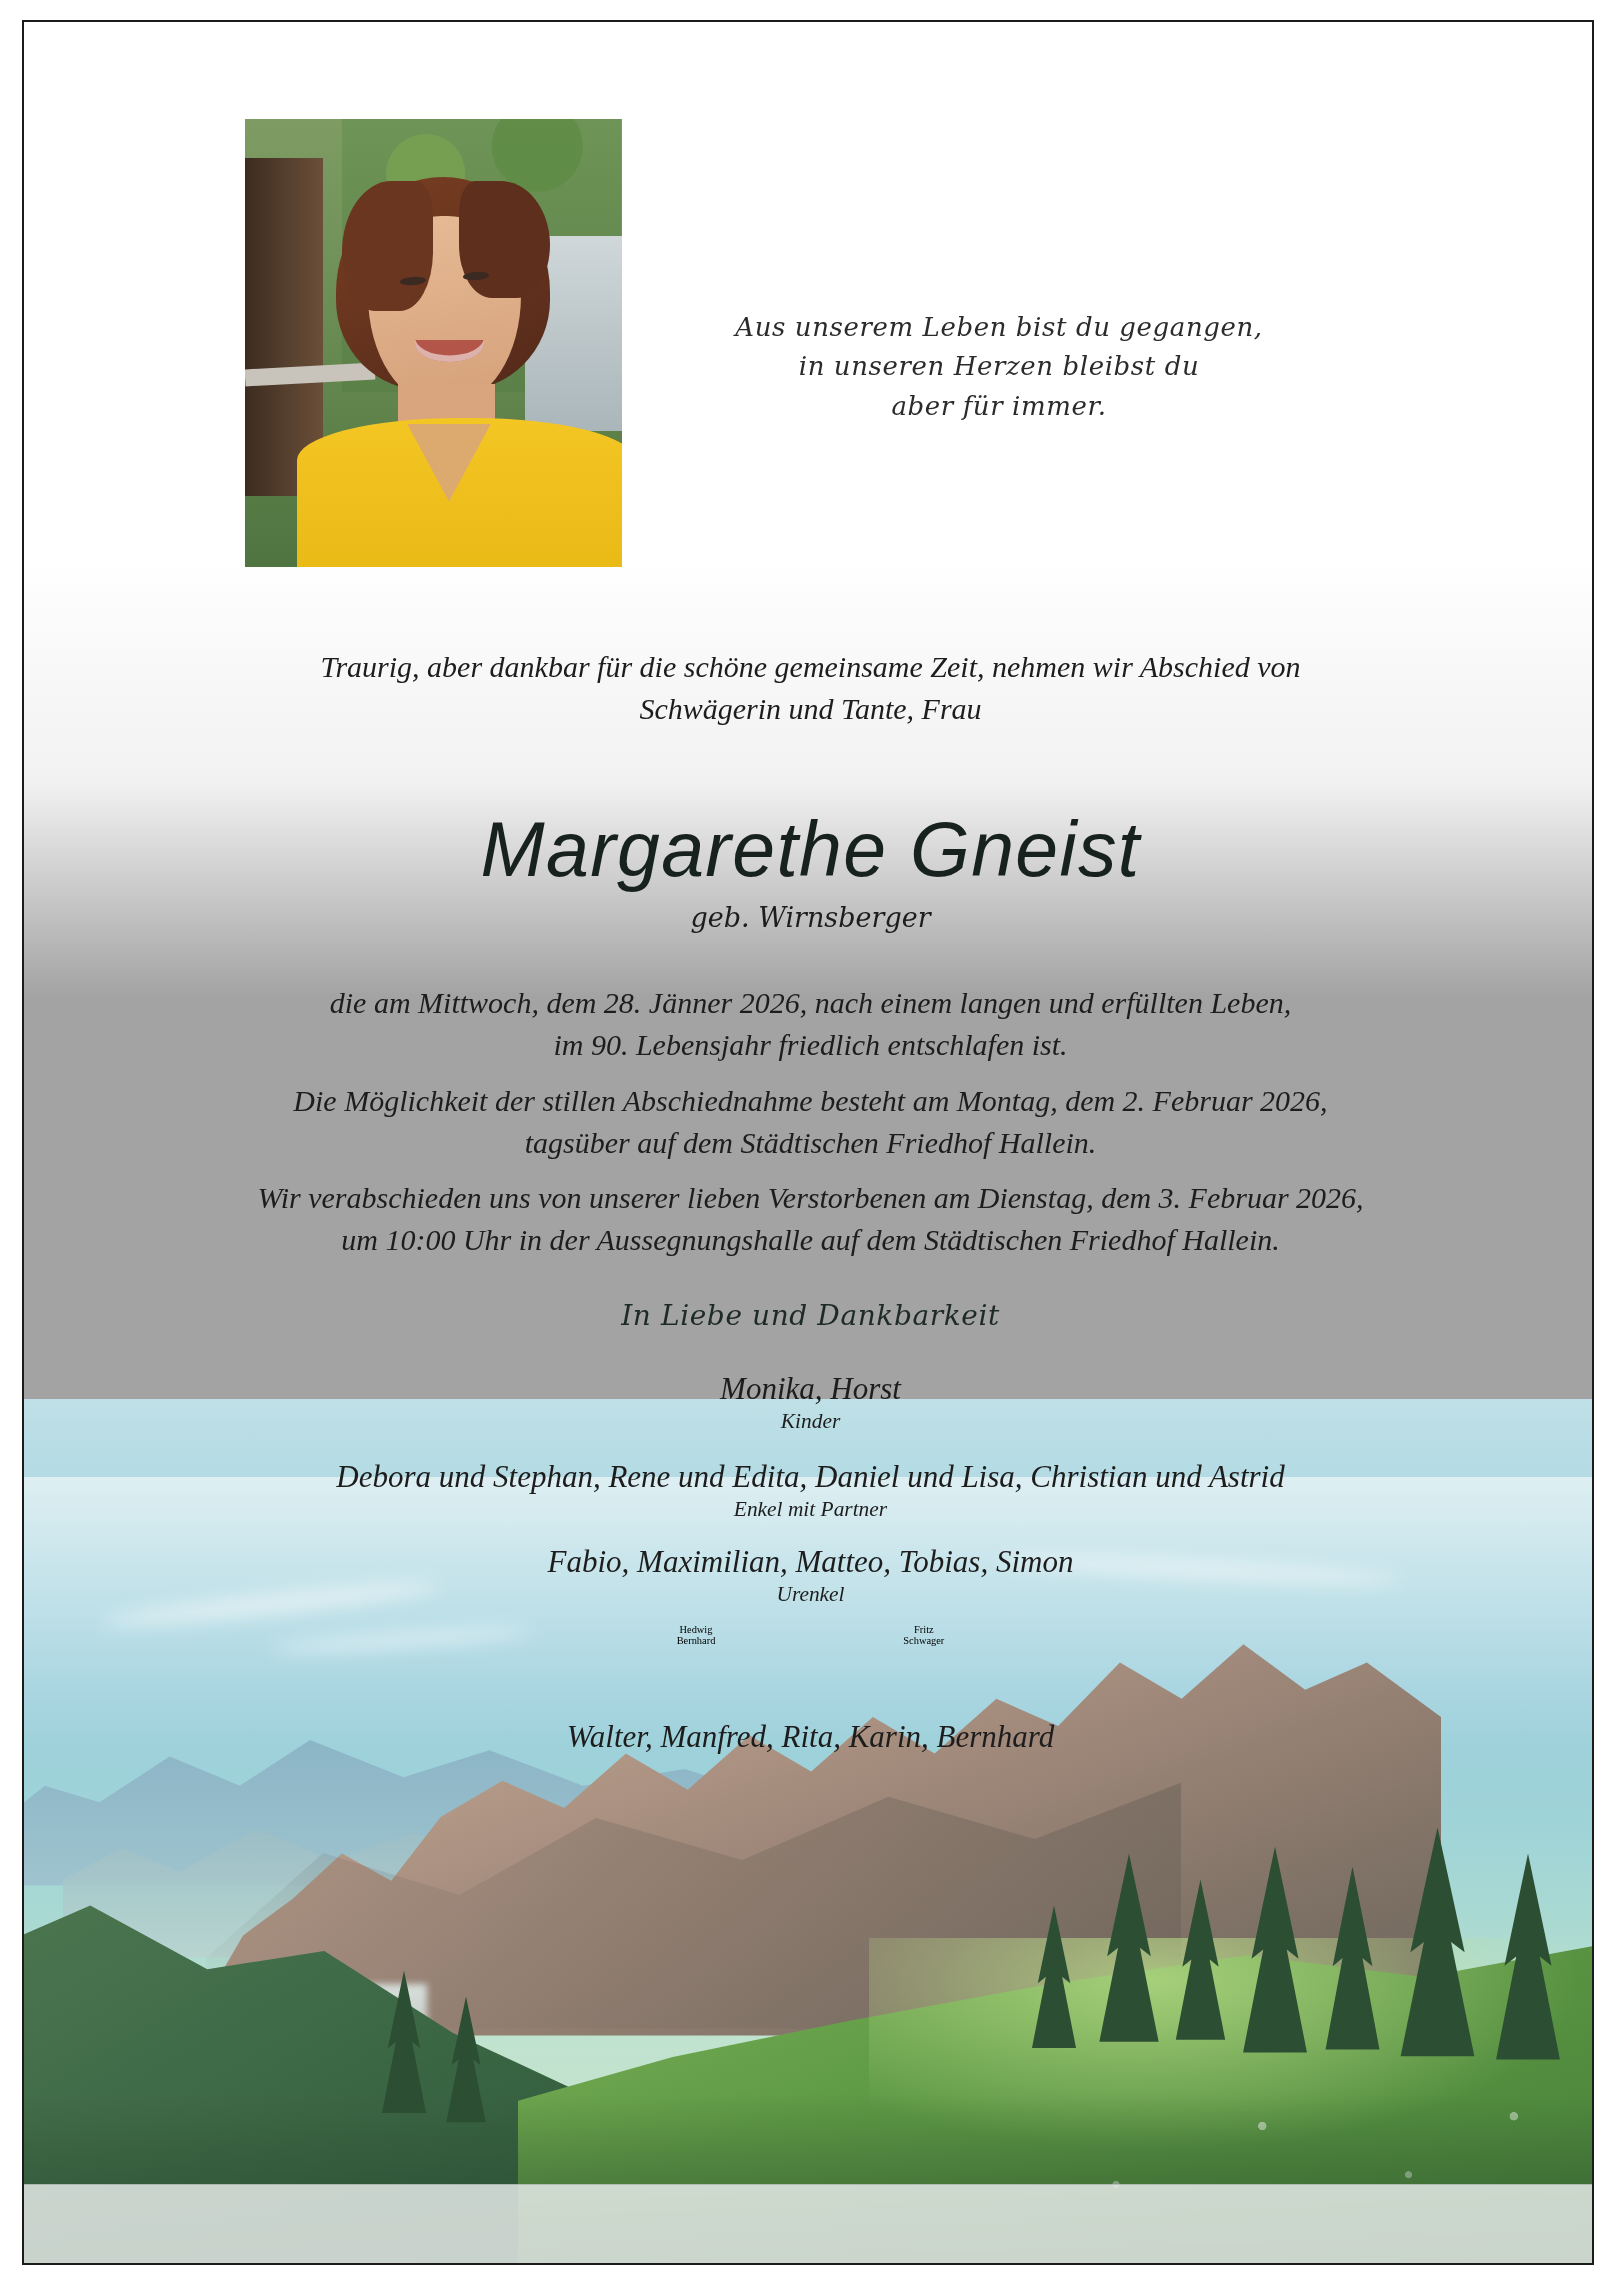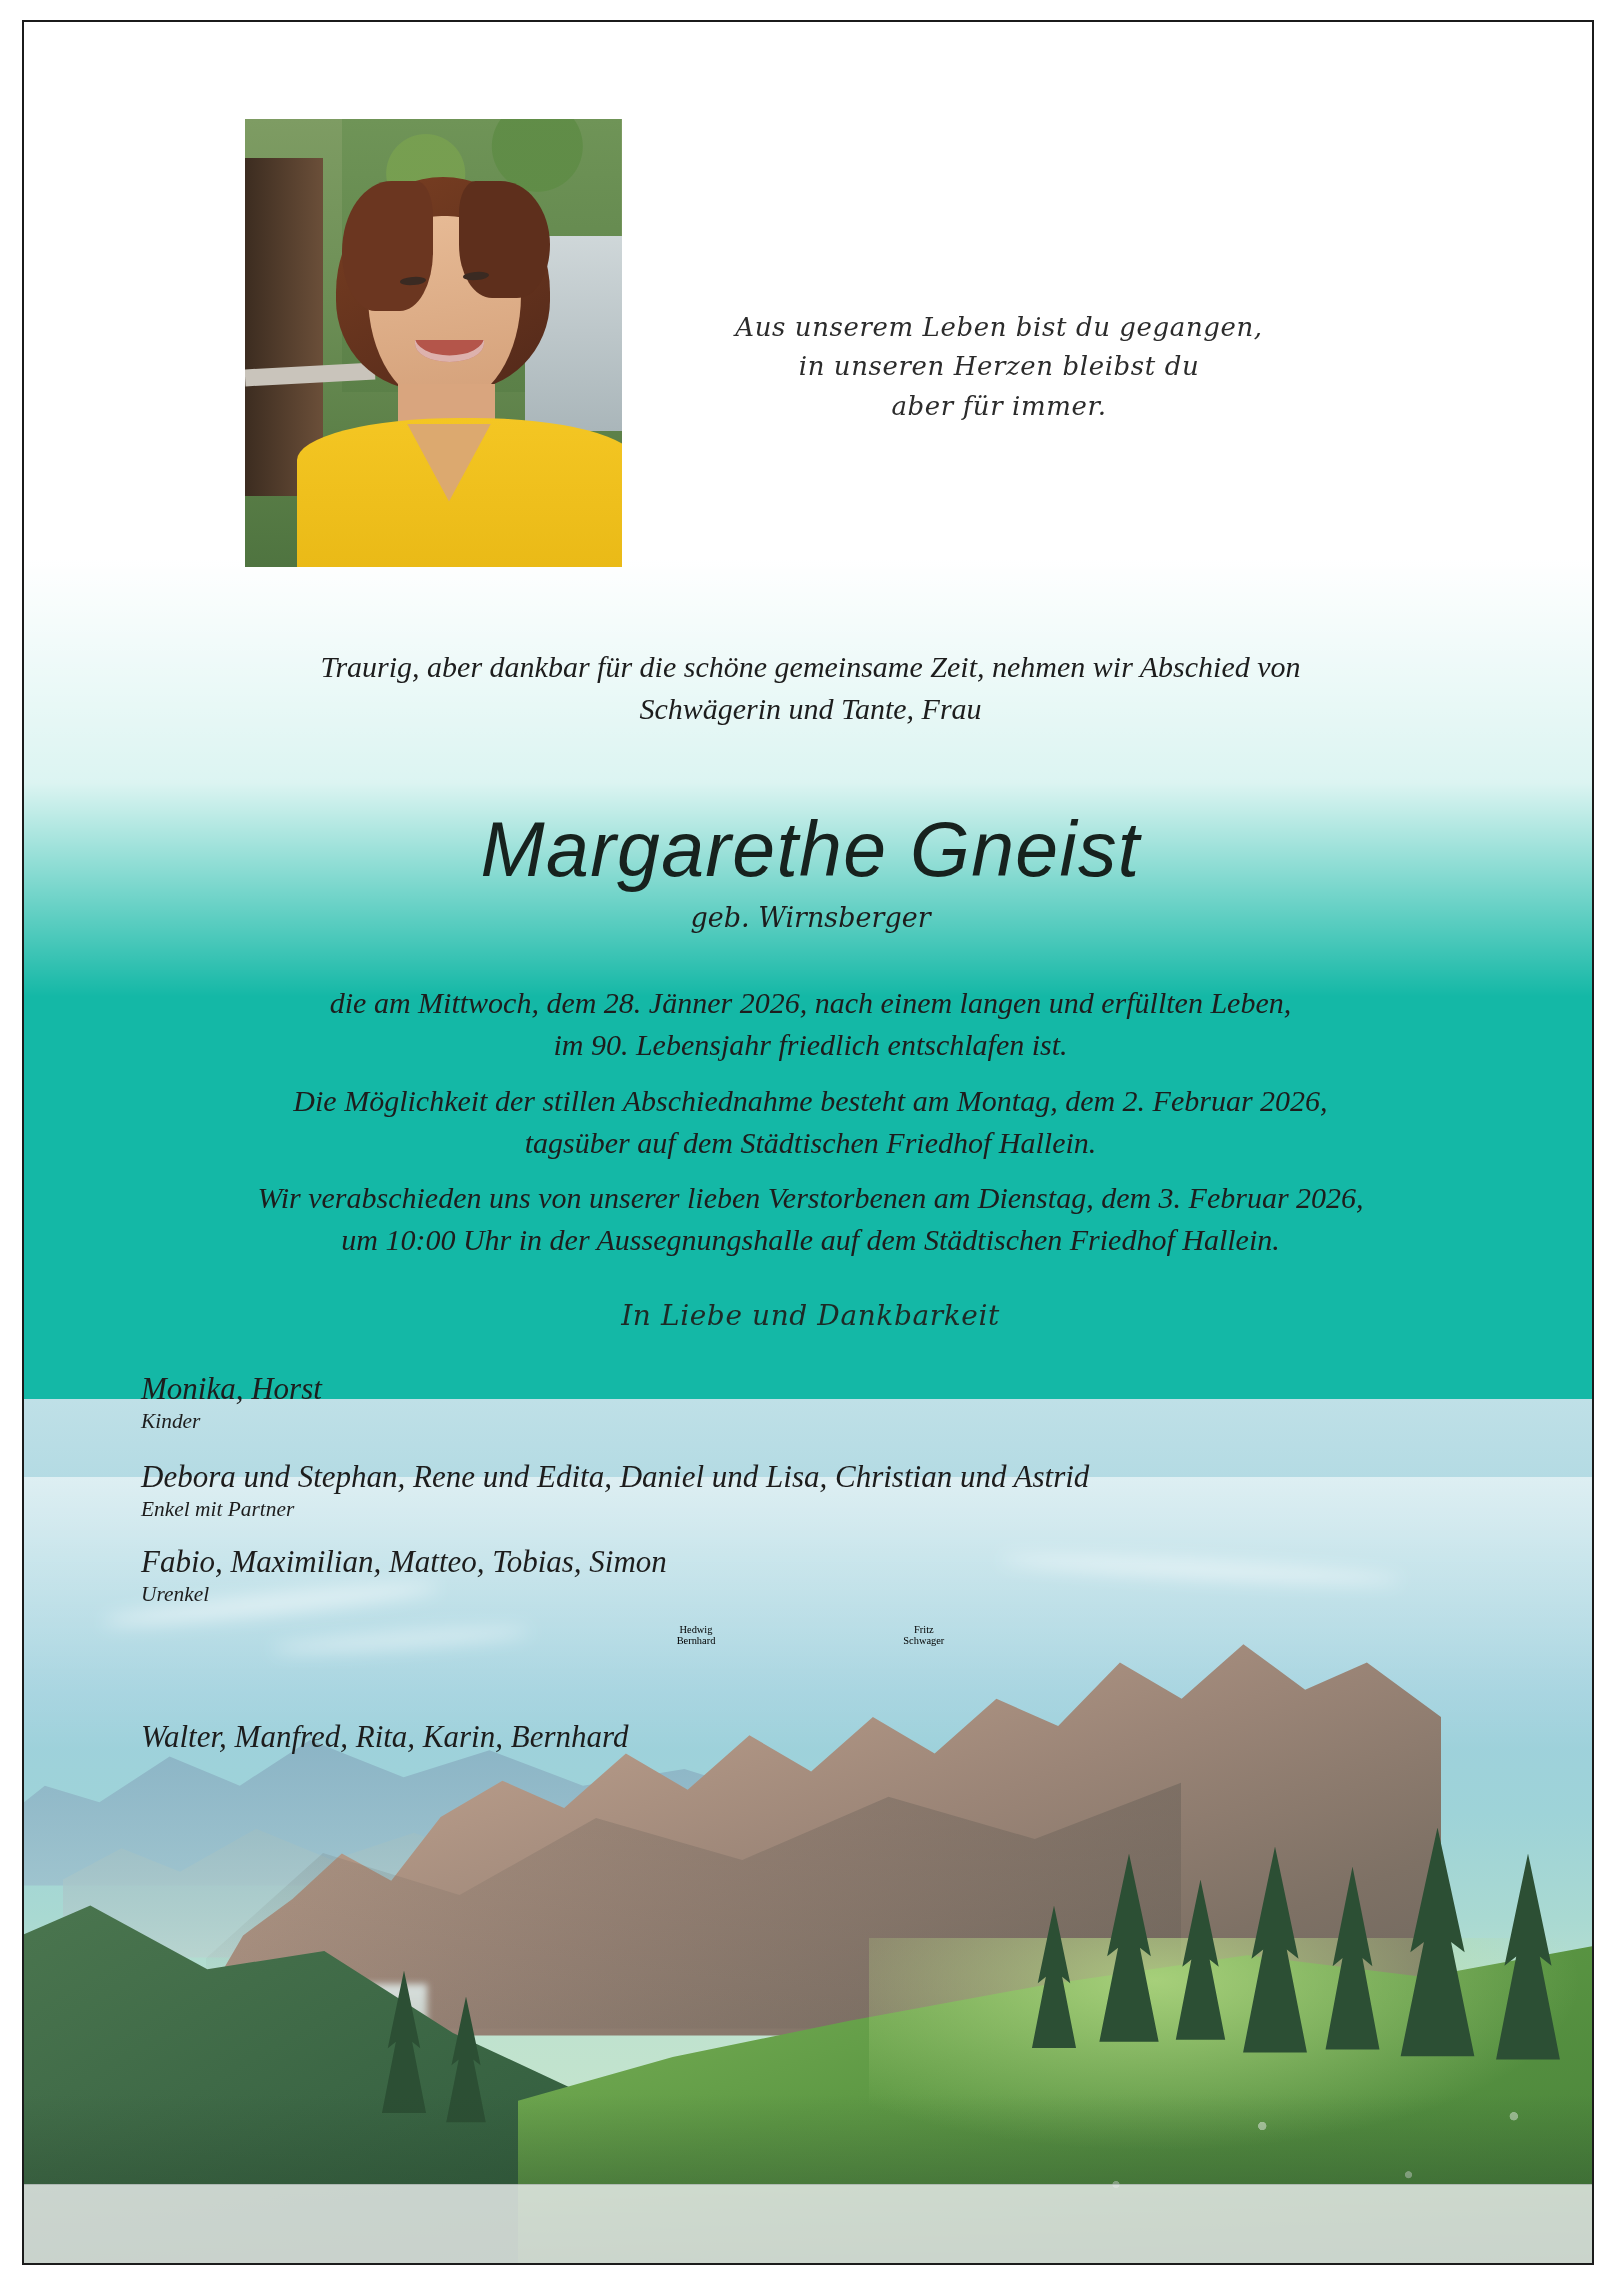--- a/index.html
+++ b/index.html
@@ -21,21 +21,21 @@
   }
 
   
   .card {
     position: absolute;
     left: 22px;
     top: 19.5px;
     width: 1572px;
     height: 2245px;
     border: 2.6px solid #1b1b1b;
-    background: #14b8a6;
+    background: #a3a3a3;
     overflow: hidden;
     box-sizing: border-box;
   }
 
   
   .scenery {
     position: absolute;
     left: 0;
     right: 0;
     bottom: 0;
@@ -384,20 +384,21 @@
     font-style: italic;
     font-size: 28px;
     letter-spacing: 0.6px;
     color: #1d2a26;
   }
 
   .group {
     position: absolute;
     left: 117px;
     width: 1339px;
+    text-align: center;
   }
   .group .names {
     font-size: 31px;
     font-style: italic;
     color: #1d1d1d;
     line-height: 1.2;
   }
   .group .role {
     font-size: 21.4px;
     font-style: italic;

